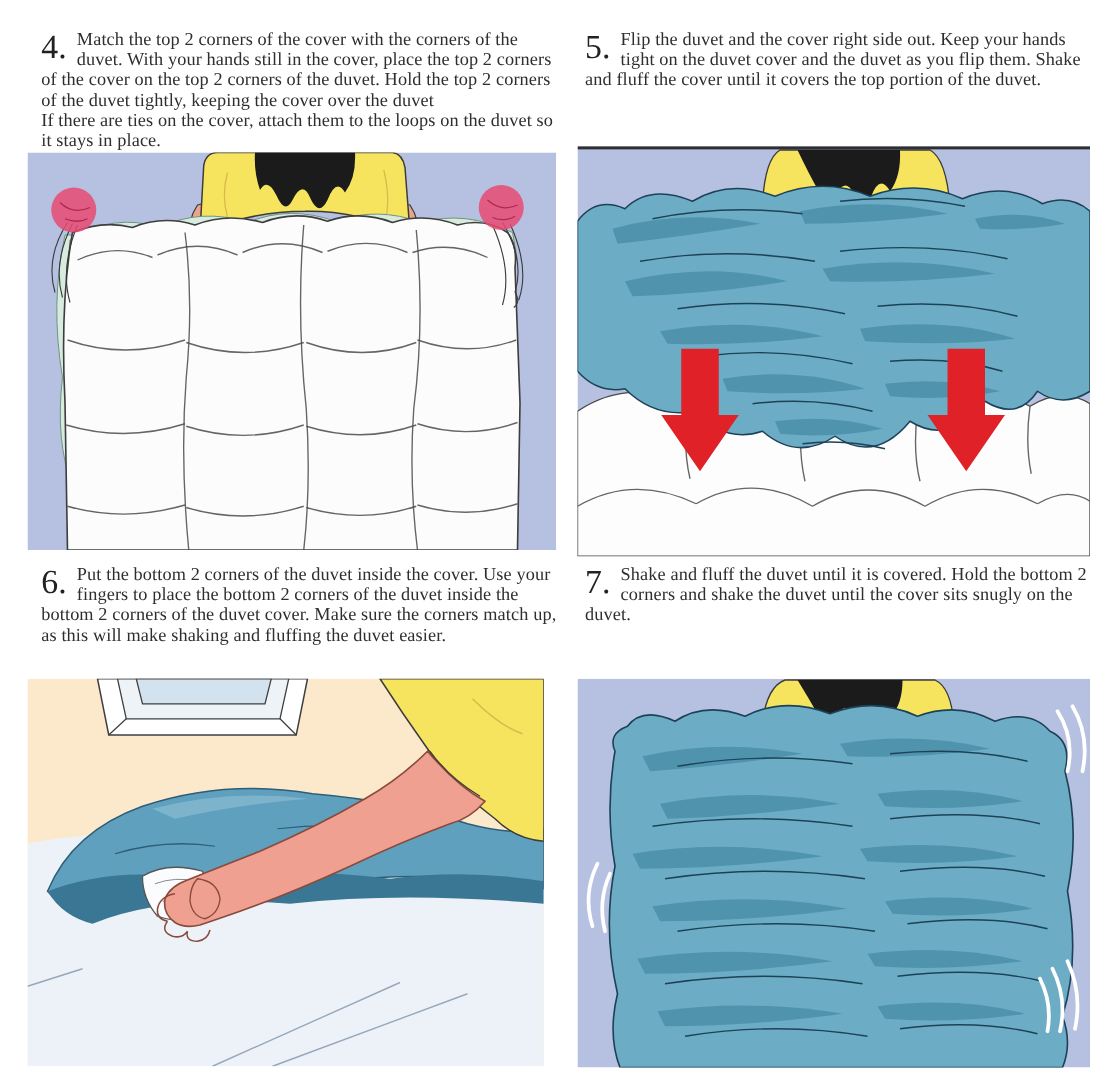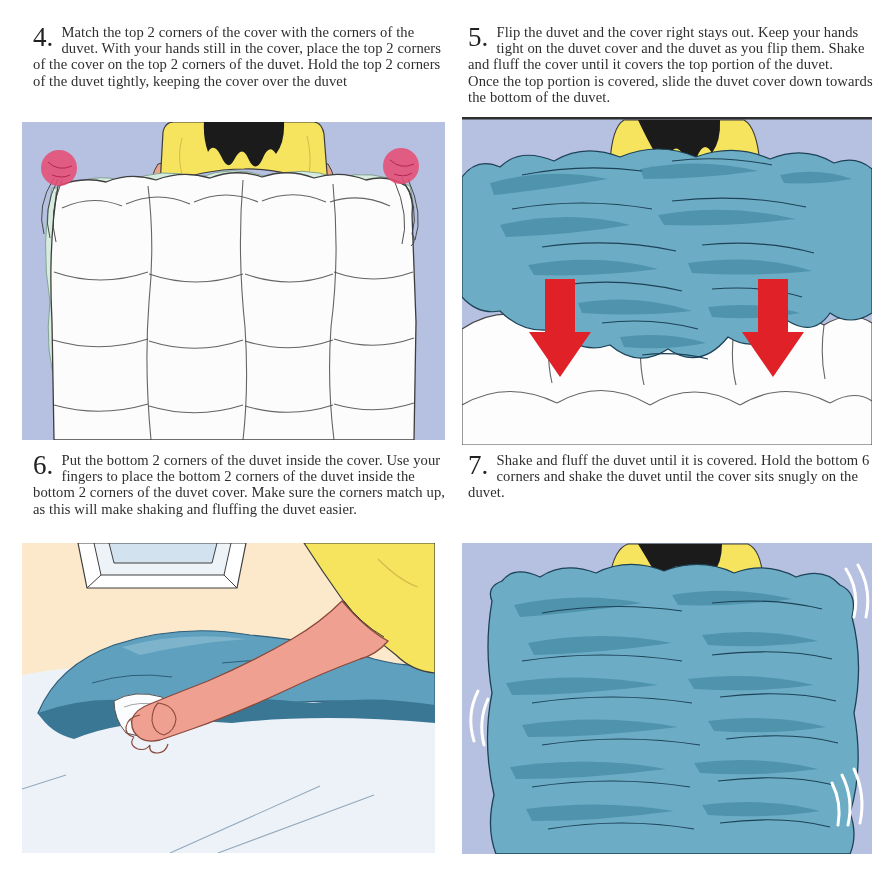--- a/index.html
+++ b/index.html
@@ -32,34 +32,34 @@
   .motion { stroke:#ffffff; stroke-width:3; fill:none; stroke-linecap:round; }
   .tie { stroke:#3a3a3a; stroke-width:0.9; fill:none; }
 </style>
 </head>
 <body>
 
 <div class="page">
 
   <div class="step-text text-4">
     <p><span class="step-number">4.</span><span>Match the top 2 corners of the cover with the corners of the duvet. With your hands still in the cover, place the top 2 corners of the cover on the top 2 corners of the duvet. Hold the top 2 corners of the duvet tightly, keeping the cover over the duvet</span></p>
+    <p>If there are ties on the cover, attach them to the loops on the duvet so it stays in place.</p>
   </div>
 
   <div class="step-text text-5">
-    <p><span class="step-number">5.</span><span>Flip the duvet and the cover right stays out. Keep your hands tight on the duvet cover and the duvet as you flip them. Shake and fluff the cover until it covers the top portion of the duvet.</span></p>
-    <p>Once the top portion is covered, slide the duvet cover down towards the bottom of the duvet.</p>
+    <p><span class="step-number">5.</span><span>Flip the duvet and the cover right side out. Keep your hands tight on the duvet cover and the duvet as you flip them. Shake and fluff the cover until it covers the top portion of the duvet.</span></p>
   </div>
 
   <div class="step-text text-6">
     <p><span class="step-number">6.</span><span>Put the bottom 2 corners of the duvet inside the cover. Use your fingers to place the bottom 2 corners of the duvet inside the bottom 2 corners of the duvet cover. Make sure the corners match up, as this will make shaking and fluffing the duvet easier.</span></p>
 
   </div>
 
   <div class="step-text text-7">
-    <p><span class="step-number">7.</span><span>Shake and fluff the duvet until it is covered. Hold the bottom 6 corners and shake the duvet until the cover sits snugly on the duvet.</span></p>
+    <p><span class="step-number">7.</span><span>Shake and fluff the duvet until it is covered. Hold the bottom 2 corners and shake the duvet until the cover sits snugly on the duvet.</span></p>
   </div>
 
   <div class="panel panel-1">
     <svg width="423" height="318" viewBox="0 0 423 318">
       <rect width="423" height="318" fill="var(--periwinkle)"></rect>
 
       <g>
         <path d="M136,42 Q128,54 130,68 L164,63 Q158,50 154,38 Z" fill="var(--skin)" stroke="var(--line)" stroke-width="1"></path>
         <path d="M306,42 Q314,54 312,68 L280,63 Q285,50 288,40 Z" fill="var(--skin)" stroke="var(--line)" stroke-width="1"></path>
         <path d="M138,64 L141,10 Q143,0 152,0 L292,0 Q300,1 302,12 L306,64 Q260,46 222,47 Q180,47 138,64 Z" fill="var(--yellow)" stroke="var(--line)" stroke-width="1.2"></path>

